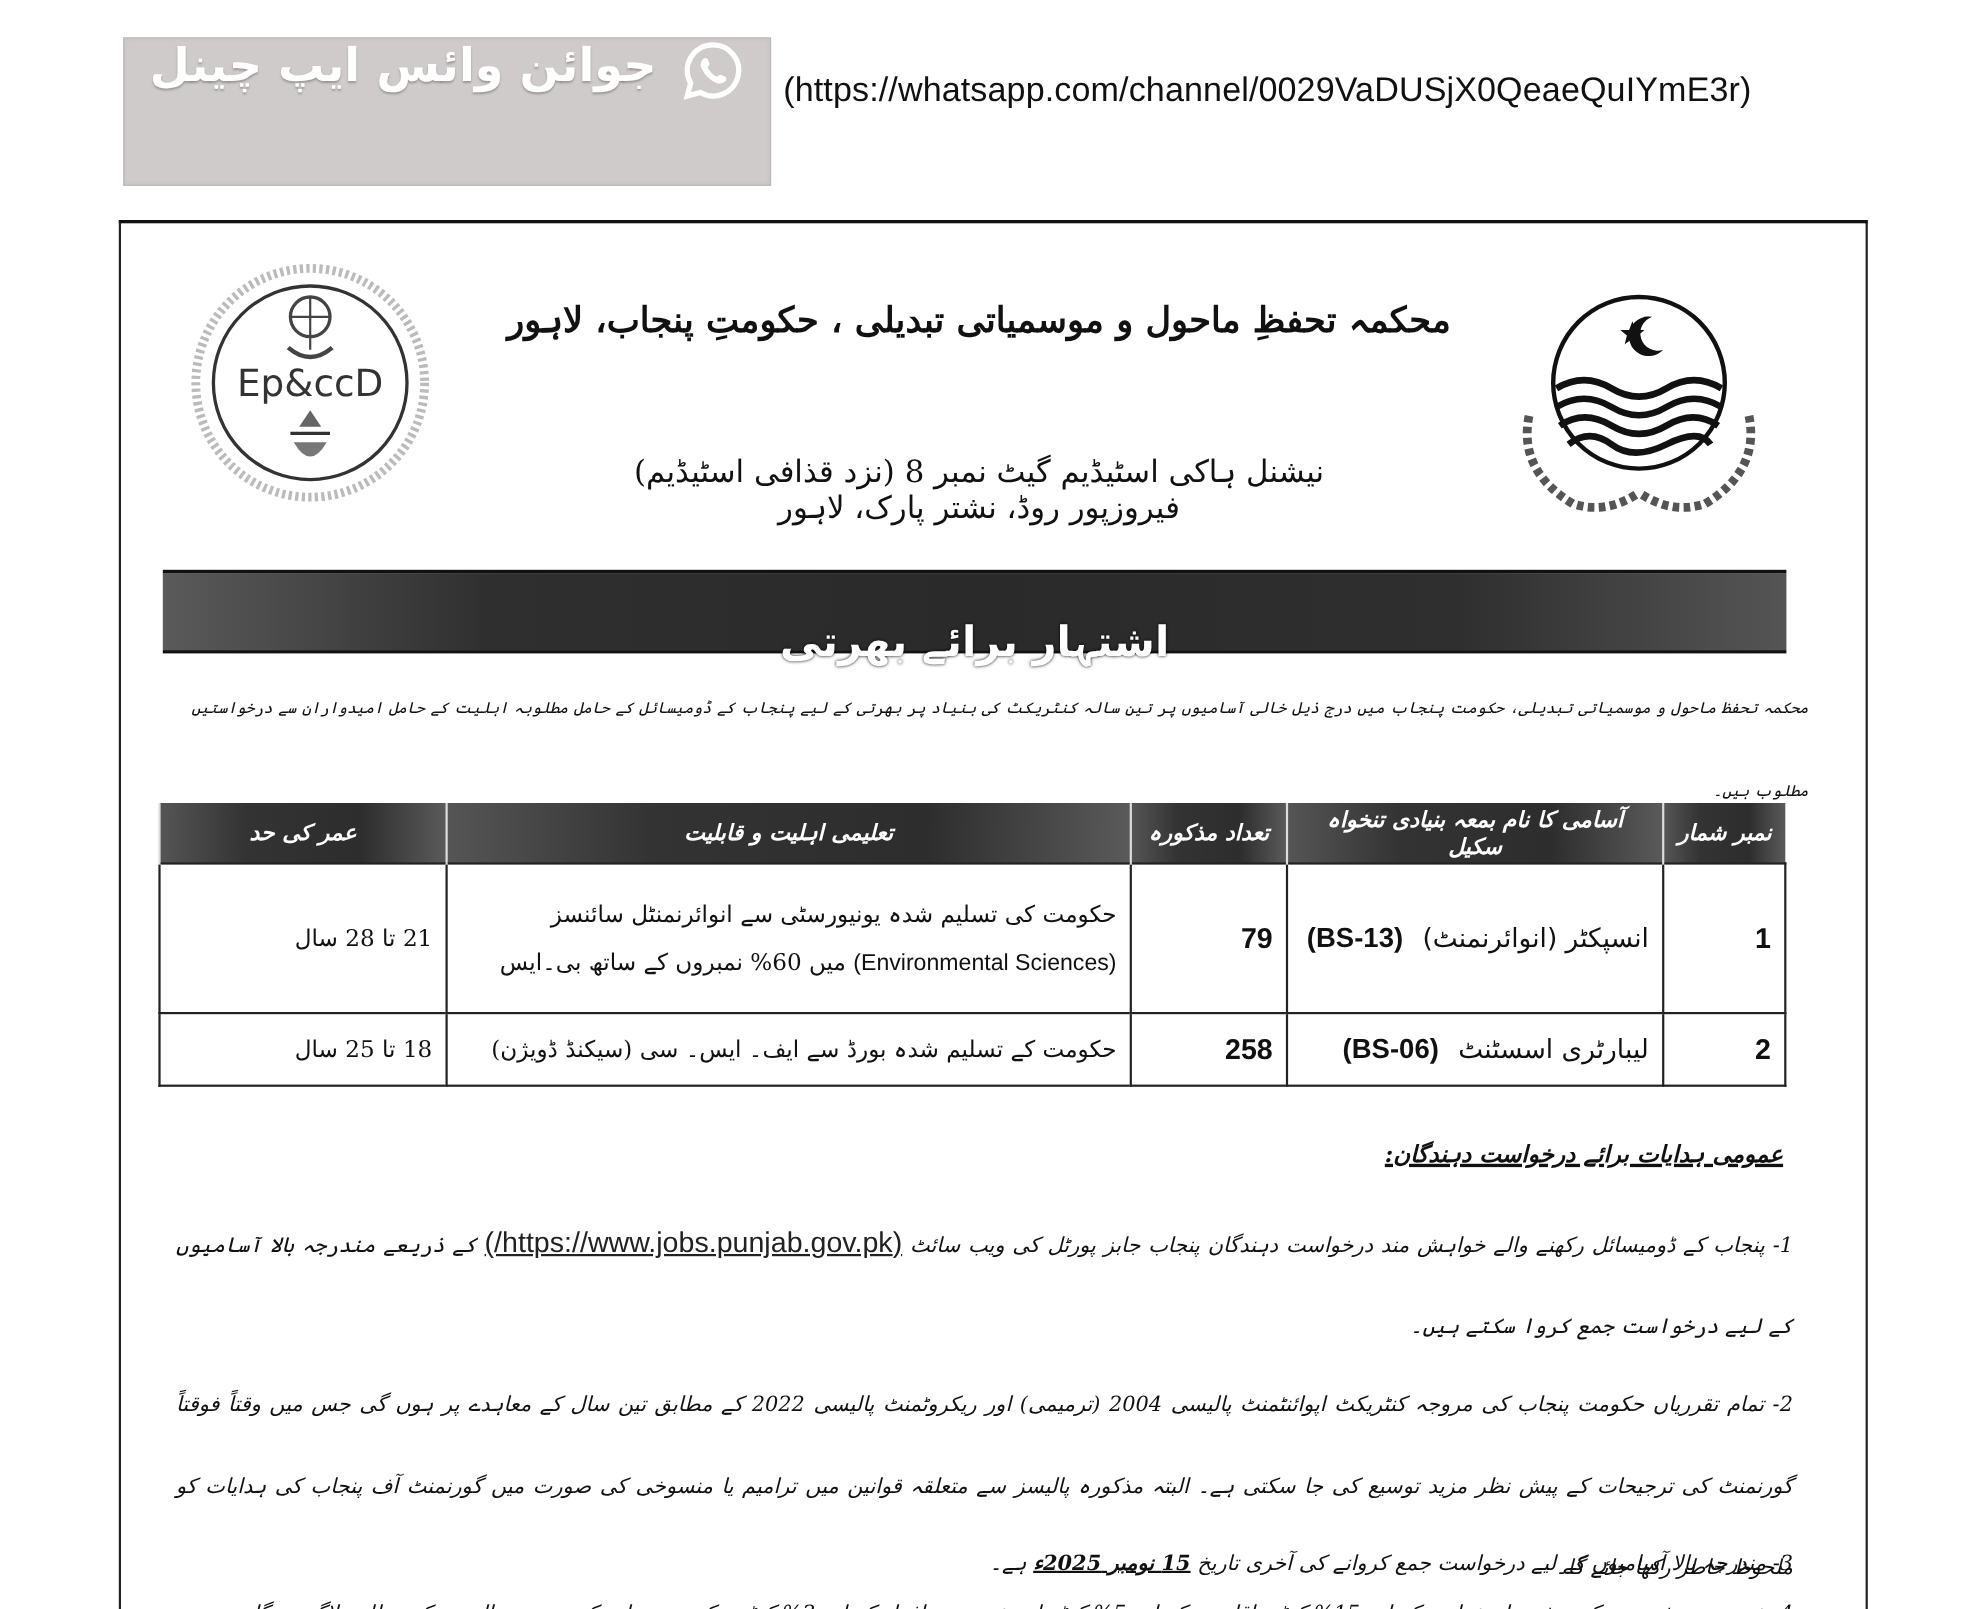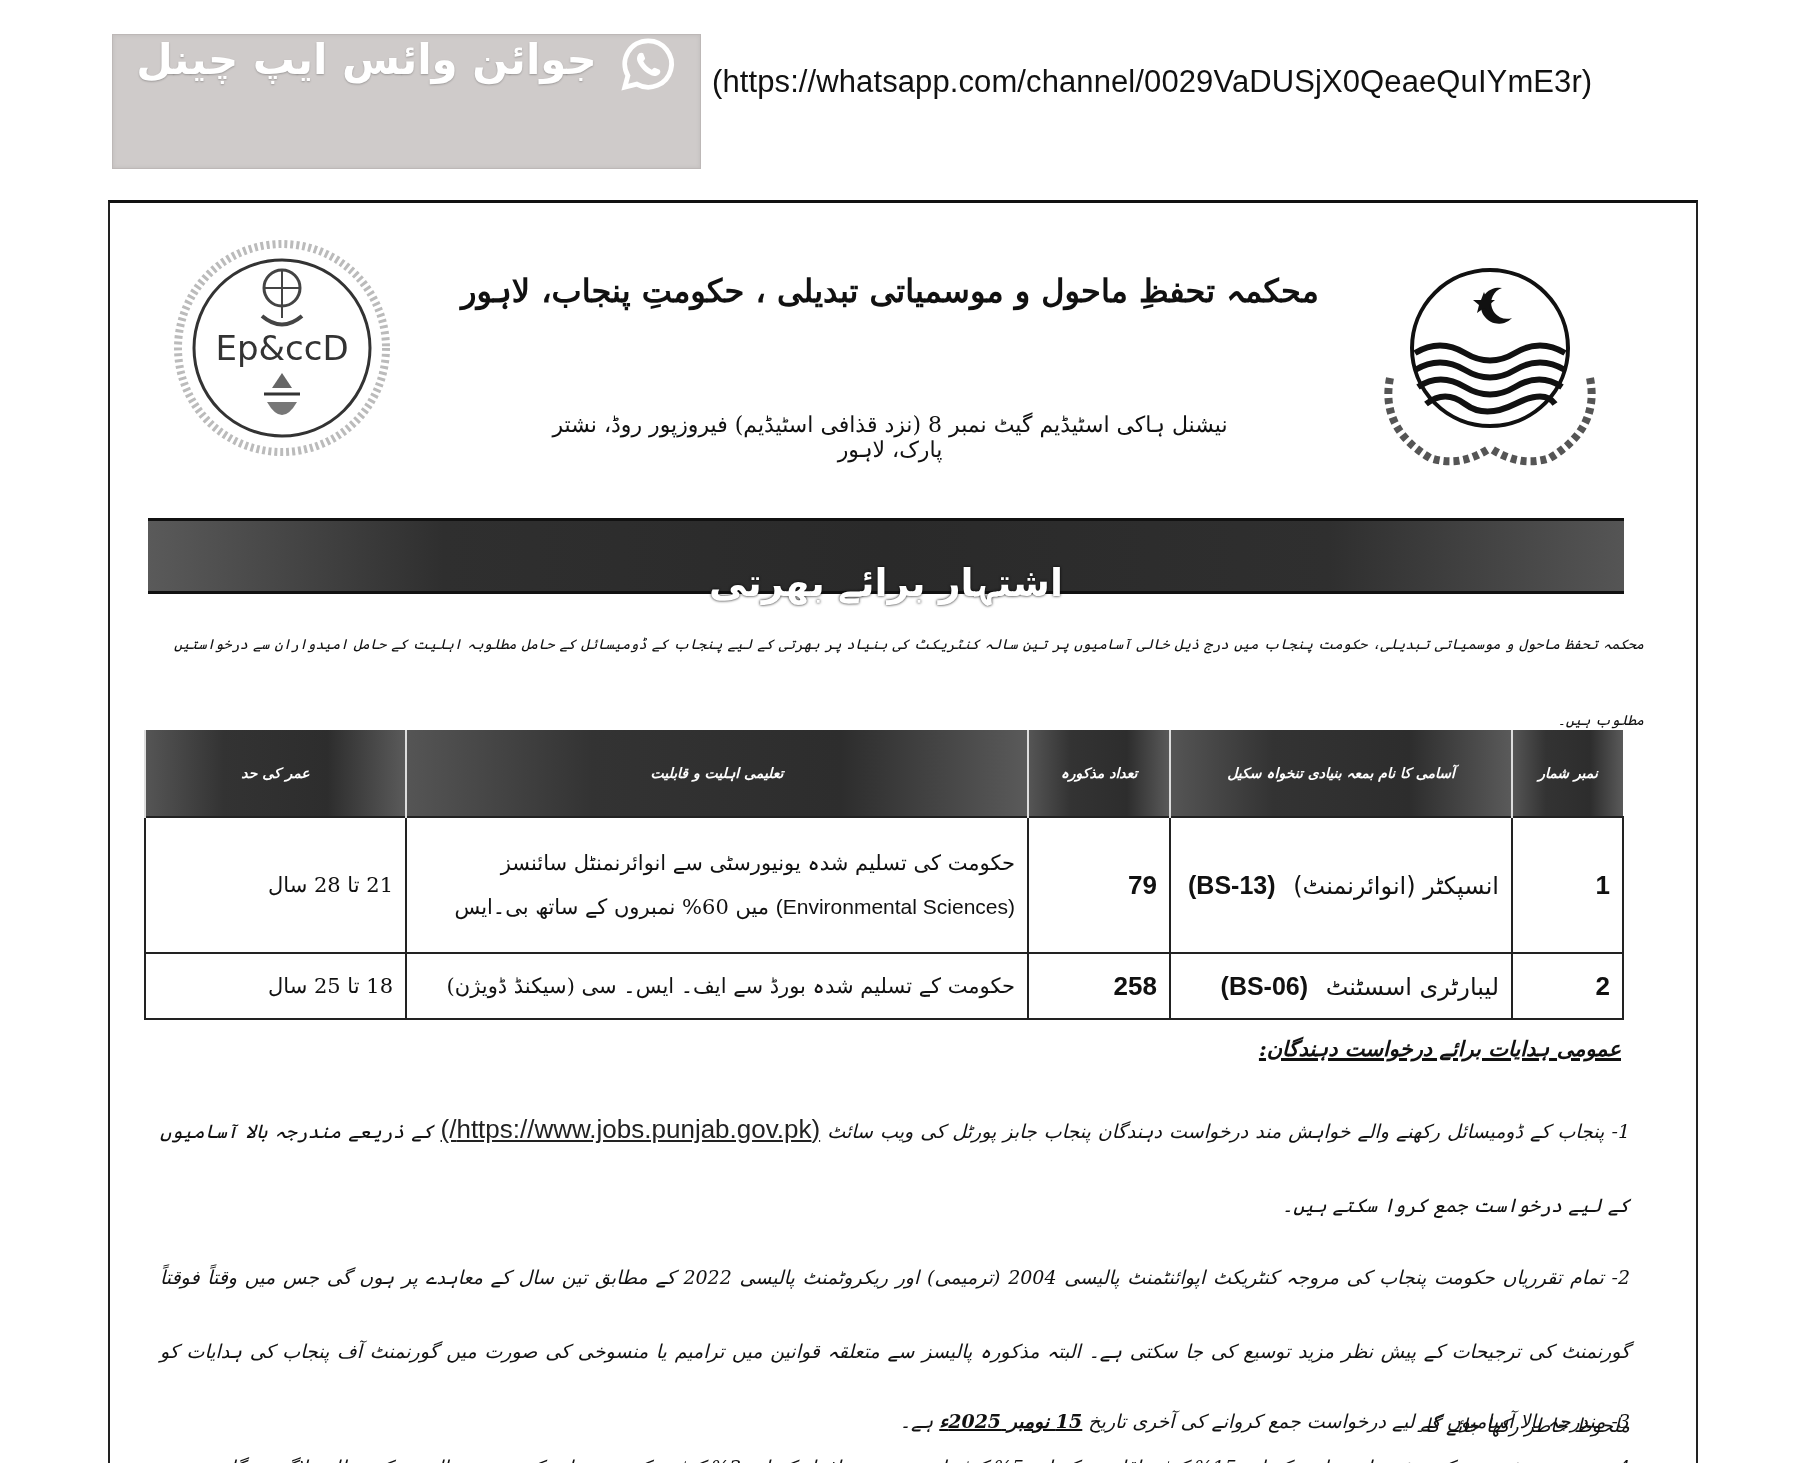--- a/index.html
+++ b/index.html
@@ -33,21 +33,21 @@
   }
   .logo-left { position: absolute; left: 172px; top: 238px; width: 220px; height: 220px; }
   .logo-right { position: absolute; left: 1360px; top: 258px; width: 250px; height: 220px; }
   .title-main {
     position: absolute; left: 440px; top: 272px; width: 900px; text-align: center;
     direction: rtl; font-family: "DejaVu Serif", serif; font-weight: bold;
     font-size: 32px; color: #111;
   }
   .title-sub {
     position: absolute; left: 530px; top: 412px; width: 720px; text-align: center;
-    direction: rtl; font-family: "DejaVu Serif", serif; font-size: 22px; color: #111;
+    direction: rtl; font-family: "DejaVu Serif", serif; font-size: 28px; color: #111;
   }
   .ad-banner {
     position: absolute; left: 148px; top: 518px; width: 1476px; height: 70px;
     background: linear-gradient(90deg,#5a5a5a 0%,#2f2f2f 20%,#2a2a2a 50%,#2f2f2f 80%,#555 100%);
     border-top: 3px solid #111; border-bottom: 3px solid #111;
     display: flex; align-items: flex-end; justify-content: center;
   }
   .ad-banner .label {
     color: #fff; font-size: 38px; font-weight: bold; direction: rtl;
     font-family: "DejaVu Sans", sans-serif; margin-bottom: -14px;
@@ -59,22 +59,22 @@
     text-align: justify; font-family: "DejaVu Serif", serif; font-size: 14px;
     line-height: 76px; font-style: italic;
   }
   .jobs-table {
     position: absolute; left: 144px; top: 730px; width: 1480px;
     border-collapse: collapse; direction: rtl;
     font-family: "DejaVu Sans", sans-serif;
   }
   .jobs-table th {
     background: linear-gradient(90deg,#555,#333 30%,#2d2d2d 70%,#5a5a5a);
-    color: #fff; font-size: 14px; font-style: italic; height: 54px;
-    border-left: 2px solid #ddd; padding: 16px 10px; font-weight: bold;
+    color: #fff; font-size: 20px; font-style: italic; height: 54px;
+    border-left: 2px solid #ddd; padding: 0 10px; font-weight: bold;
   }
   .jobs-table td {
     border: 2px solid #222; text-align: right; font-size: 24px; padding: 6px 12px;
   }
   .jobs-table td.qual { font-family: "DejaVu Serif", serif; font-size: 21px; line-height: 44px; text-align: right; }
   .jobs-table td.qual .en { font-family: "Liberation Sans", sans-serif; }
   .jobs-table tr.r1 td { height: 122px; }
   .jobs-table tr.r2 td { height: 52px; }
   .jobs-table td.num, .jobs-table td.count { font-family: "Liberation Sans", sans-serif; font-weight: bold; font-size: 26px; }
   .jobs-table td.post .bs { font-family: "Liberation Sans", sans-serif; font-weight: bold; font-size: 25px; margin-right: 10px; }

